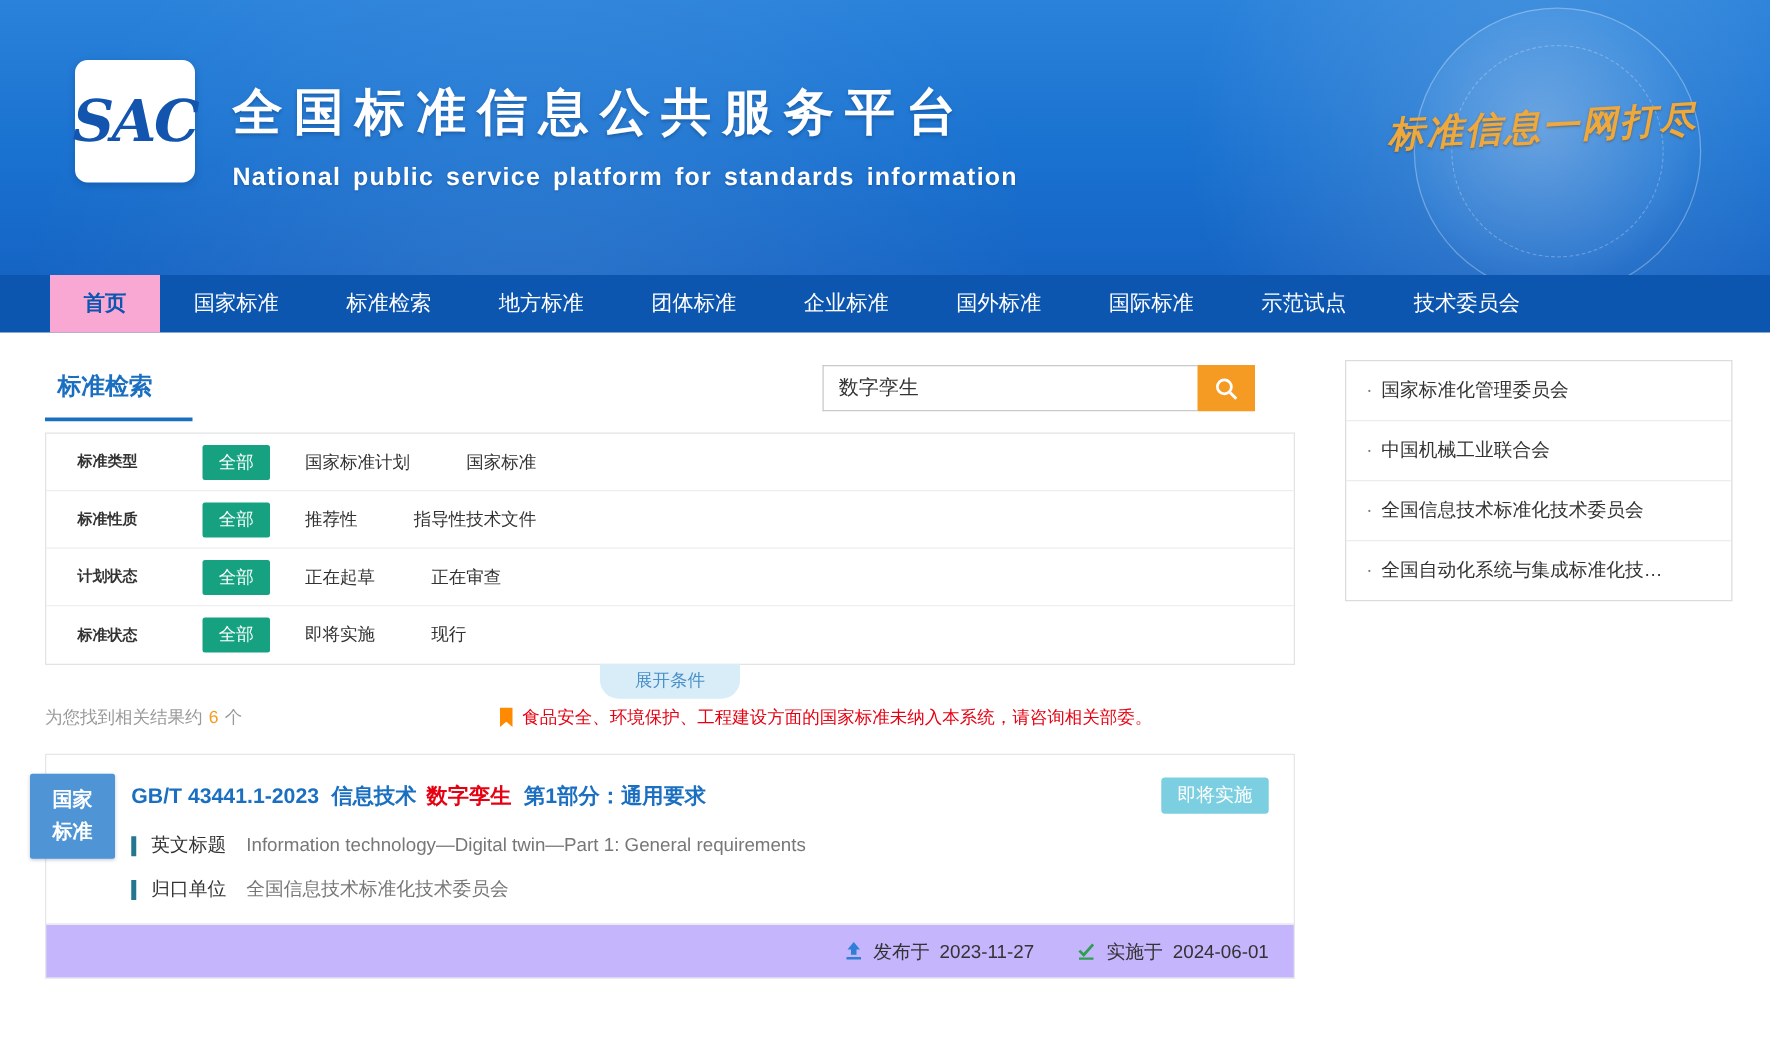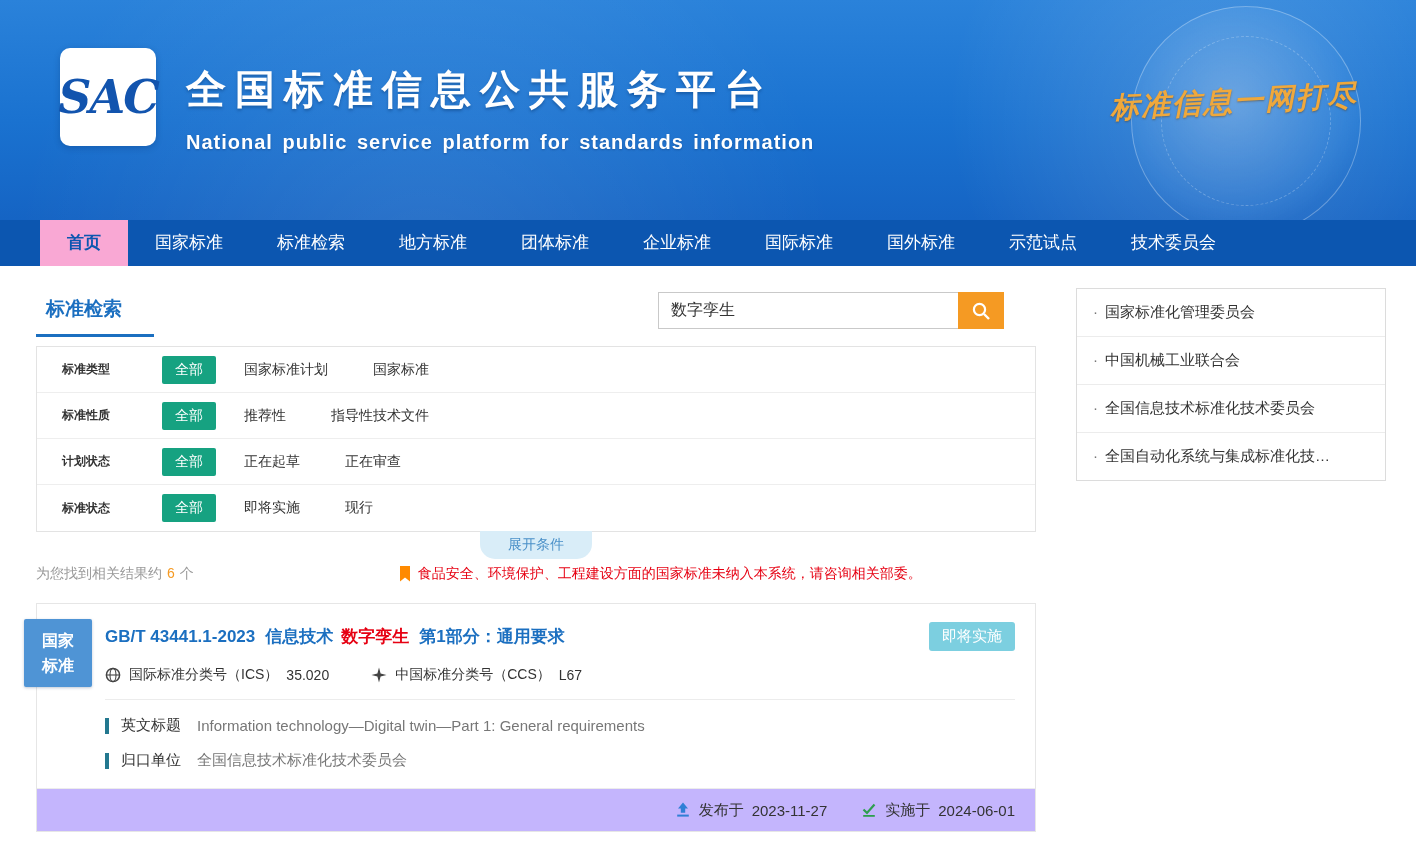--- a/index.html
+++ b/index.html
@@ -128,22 +128,22 @@
     <div class="slogan">标准信息一网打尽</div>
   </div>
 
   <div class="navbar">
     <div class="nav-item active">首页</div>
     <div class="nav-item">国家标准</div>
     <div class="nav-item">标准检索</div>
     <div class="nav-item">地方标准</div>
     <div class="nav-item">团体标准</div>
     <div class="nav-item">企业标准</div>
+    <div class="nav-item">国外标准</div>
     <div class="nav-item">国际标准</div>
-    <div class="nav-item">国外标准</div>
     <div class="nav-item">示范试点</div>
     <div class="nav-item">技术委员会</div>
   </div>
 
   <div class="main">
 
     <div class="content">
 
       <div class="search-row">
         <span class="tab">标准检索</span>
@@ -208,42 +208,20 @@
           <div>国家</div>
           <div>标准</div>
         </div>
         <div class="card-body">
           <div class="title-row">
             <span class="std-code">GB/T 43441.1-2023</span>
             <span class="std-part">信息技术</span>
             <span class="std-highlight">数字孪生</span>
             <span class="std-part">第1部分：通用要求</span>
             <span class="status-badge">即将实施</span>
-          </div>
-          <div class="meta-row">
-            <span class="meta-group">
-              <span class="icon">
-                <svg width="16" height="16" viewBox="0 0 16 16">
-                    <circle cx="8" cy="8" r="6.6" fill="none" stroke="#444" stroke-width="1.5"></circle>
-                    <ellipse cx="8" cy="8" rx="3" ry="6.6" fill="none" stroke="#444" stroke-width="1.1"></ellipse>
-                    <line x1="1.4" y1="8" x2="14.6" y2="8" stroke="#444" stroke-width="1.1"></line>
-                  </svg>
-              </span>
-              <span>国际标准分类号（ICS）</span>
-              <span>35.020</span>
-            </span>
-            <span class="meta-group">
-              <span class="icon">
-                <svg width="16" height="16" viewBox="0 0 16 16">
-                    <path d="M8 0.5 L9.6 6.4 L15.5 8 L9.6 9.6 L8 15.5 L6.4 9.6 L0.5 8 L6.4 6.4 Z" fill="#444"></path>
-                  </svg>
-              </span>
-              <span>中国标准分类号（CCS）</span>
-              <span>L67</span>
-            </span>
           </div>
           <div class="info-row">
             <span class="vbar"></span>
             <span class="info-label">英文标题</span>
             <span class="info-value">Information technology—Digital twin—Part 1: General requirements</span>
           </div>
           <div class="info-row">
             <span class="vbar"></span>
             <span class="info-label">归口单位</span>
             <span class="info-value">全国信息技术标准化技术委员会</span>

